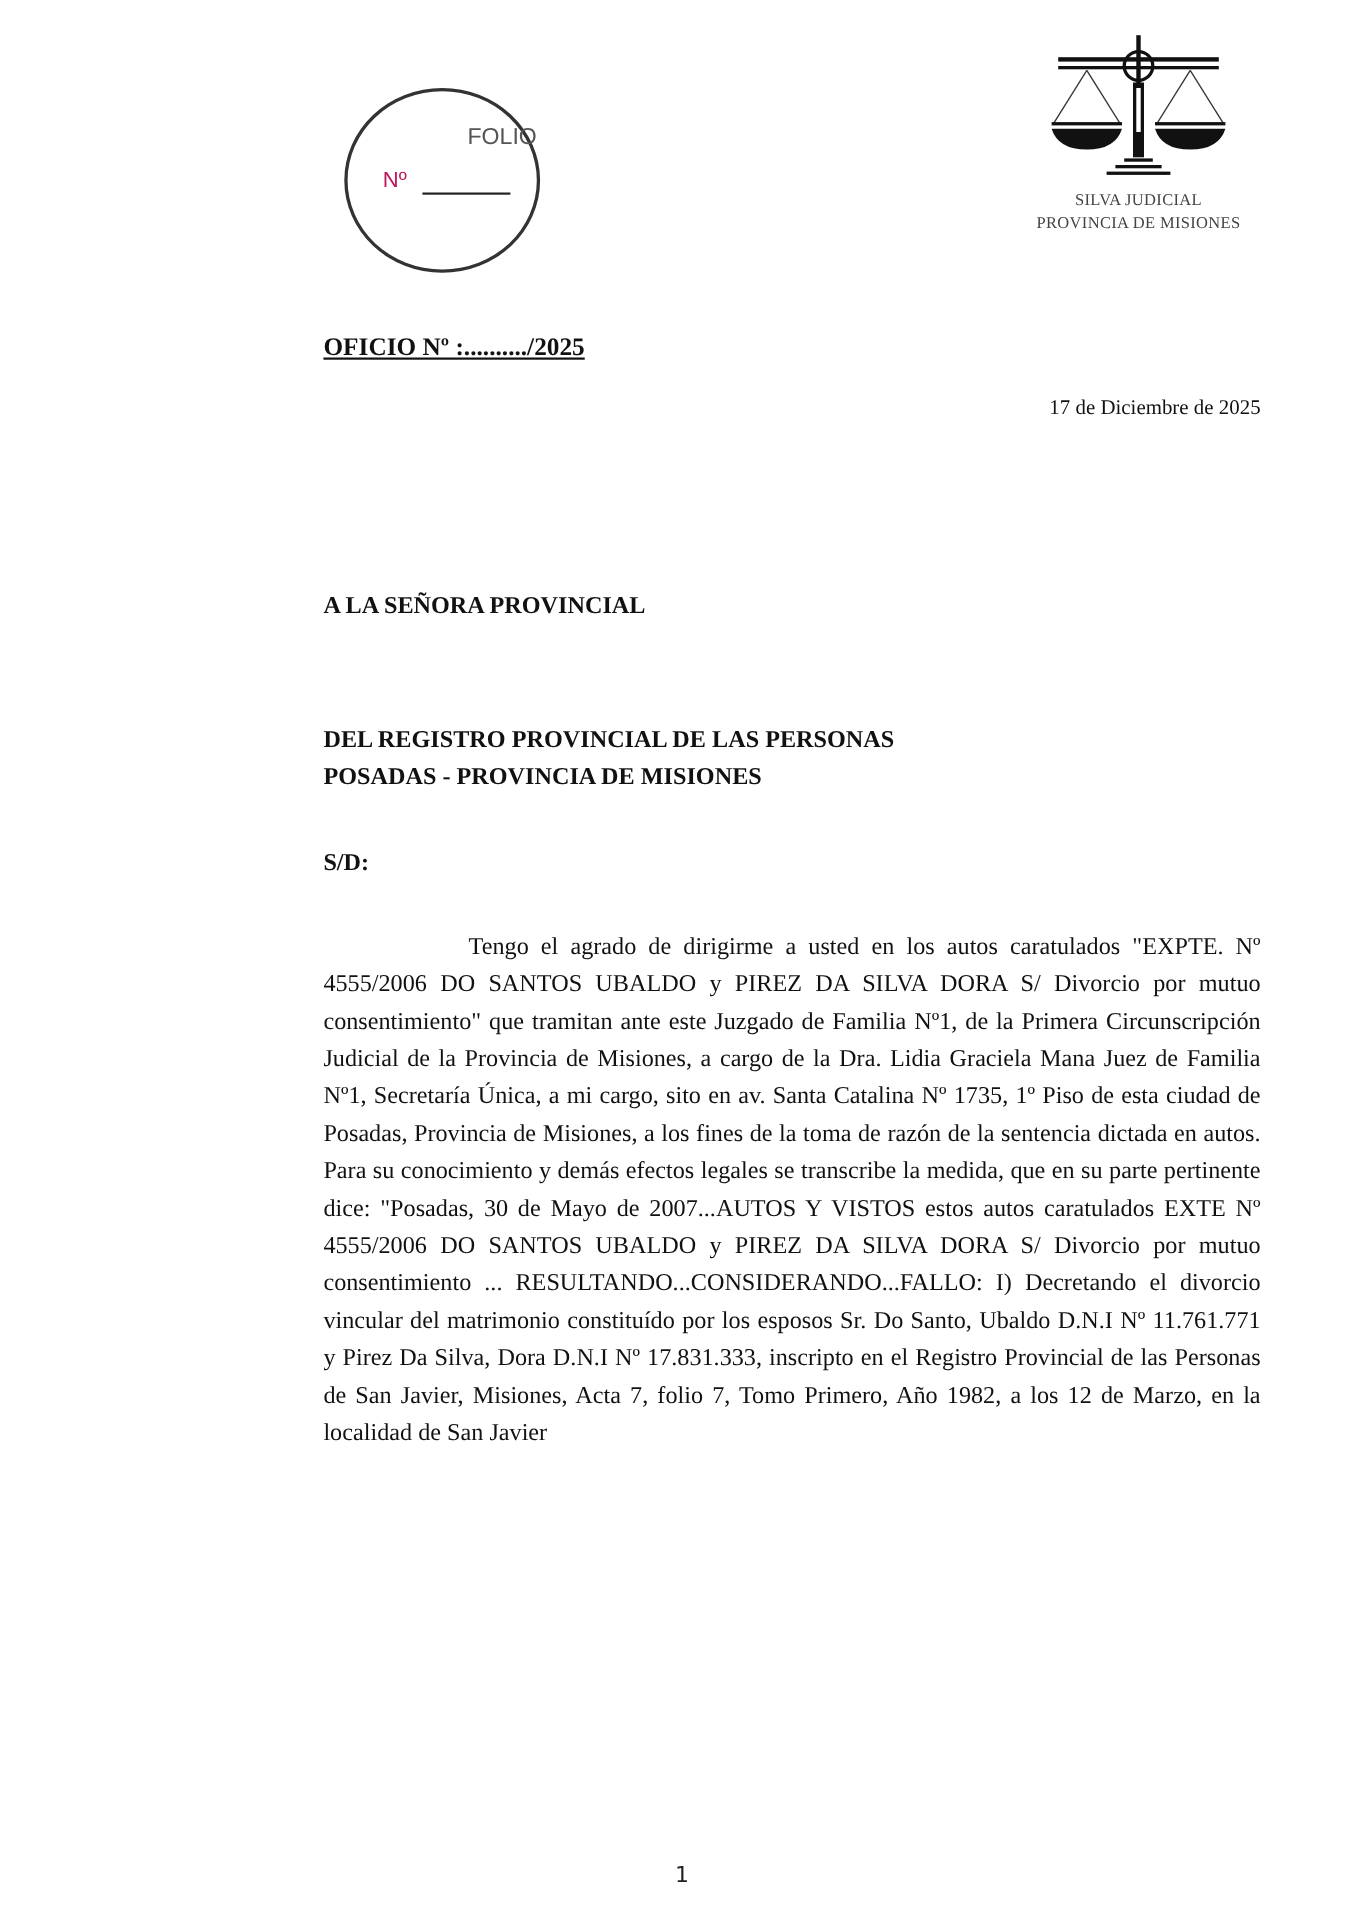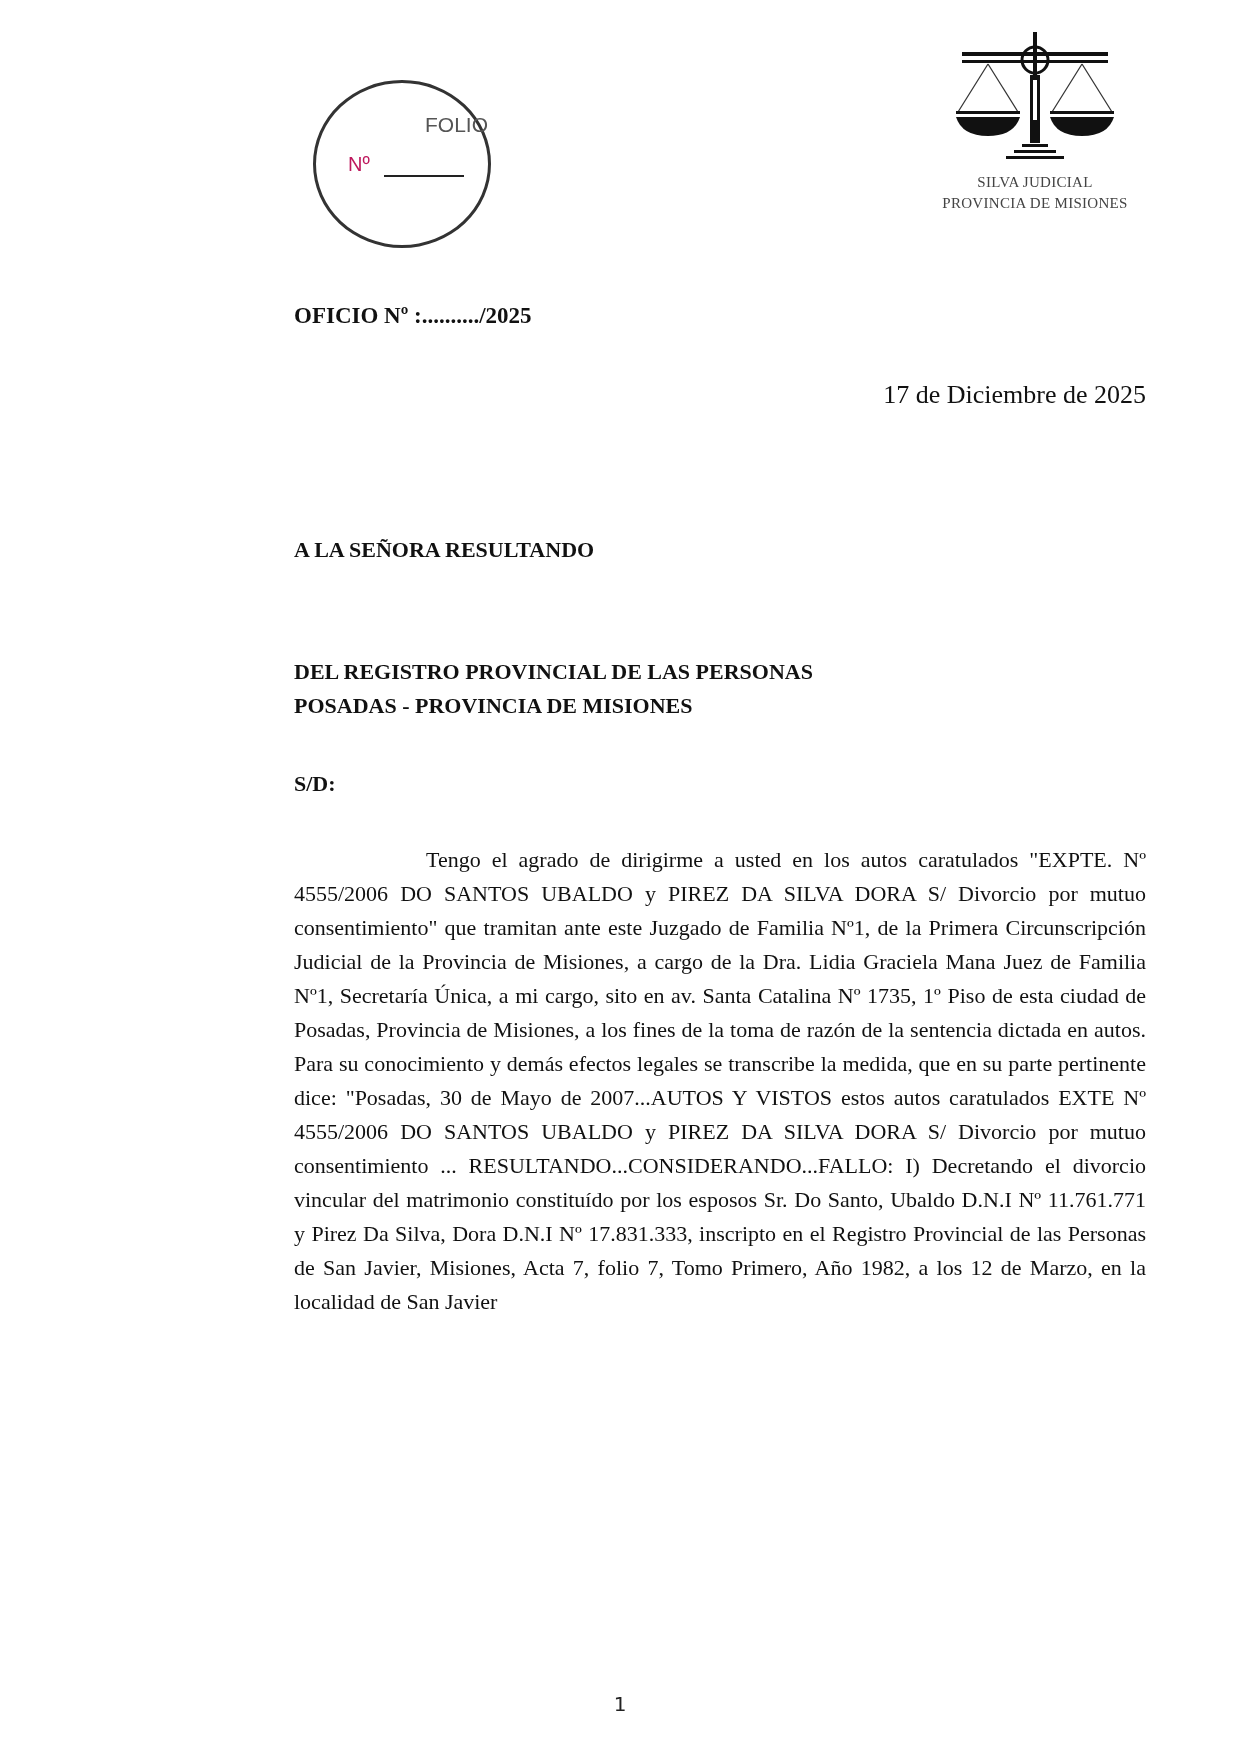--- a/index.html
+++ b/index.html
@@ -22,22 +22,22 @@
   .folio-line { position: absolute; left: 68px; top: 92px; width: 80px; border-bottom: 2px solid #222; }
 
   .logo { position: absolute; left: 930px; top: 30px; width: 210px; height: 190px; }
   .logo-text {
     position: absolute; left: 0; right: 0; text-align: center; white-space: nowrap;
     font-family: "Liberation Serif", "DejaVu Serif", serif; font-size: 15px; color: #444; letter-spacing: 0.3px;
   }
   .logo-text.l1 { top: 144px; }
   .logo-text.l2 { top: 165px; }
 
-  .oficio { position: absolute; left: 294px; top: 303px; font-size: 23px; font-weight: bold; }
-  .date { position: absolute; right: 94px; top: 380px; font-size: 26px; }
+  .oficio { position: absolute; left: 294px; top: 303px; font-size: 23px; font-weight: bold; text-decoration: underline; }
+  .date { position: absolute; right: 94px; top: 360px; font-size: 19px; }
 
   .addressee { position: absolute; left: 294px; font-size: 22px; font-weight: bold; }
   .a1 { top: 537px; }
   .a2 { top: 615px; margin-top: 44px; }
   .a3 { top: 693px; }
   .a4 { top: 771px; }
 
   .body-text {
     position: absolute; left: 294px; top: 843px; width: 852px;
     font-size: 22px; line-height: 34px; text-align: justify;
@@ -78,21 +78,21 @@
     <rect x="84" y="120" width="42" height="3" fill="#111"></rect>
     <rect x="76" y="126" width="58" height="3" fill="#111"></rect>
   </svg>
   <div class="logo-text l1">SILVA JUDICIAL</div>
   <div class="logo-text l2">PROVINCIA DE MISIONES</div>
 </div>
 
 <div class="oficio">OFICIO Nº :........../2025</div>
 <div class="date">17 de Diciembre de 2025</div>
 
-<div class="addressee a1">A LA SEÑORA RESULTANDO</div>
+<div class="addressee a1">A LA SEÑORA PROVINCIAL</div>
 <div class="addressee a2">DEL REGISTRO PROVINCIAL DE LAS PERSONAS</div>
 <div class="addressee a3">POSADAS - PROVINCIA DE MISIONES</div>
 <div class="addressee a4">S/D:</div>
 
 <div class="body-text">
   <p>Tengo el agrado de dirigirme a usted en los autos caratulados "EXPTE. Nº 4555/2006 DO SANTOS UBALDO y PIREZ DA SILVA DORA S/ Divorcio por mutuo consentimiento" que tramitan ante este Juzgado de Familia Nº1, de la Primera Circunscripción Judicial de la Provincia de Misiones, a cargo de la Dra. Lidia Graciela Mana Juez de Familia Nº1, Secretaría Única, a mi cargo, sito en av. Santa Catalina Nº 1735, 1º Piso de esta ciudad de Posadas, Provincia de Misiones, a los fines de la toma de razón de la sentencia dictada en autos. Para su conocimiento y demás efectos legales se transcribe la medida, que en su parte pertinente dice: "Posadas, 30 de Mayo de 2007...AUTOS Y VISTOS estos autos caratulados EXTE Nº 4555/2006 DO SANTOS UBALDO y PIREZ DA SILVA DORA S/ Divorcio por mutuo consentimiento ... RESULTANDO...CONSIDERANDO...FALLO: I) Decretando el divorcio vincular del matrimonio constituído por los esposos Sr. Do Santo, Ubaldo D.N.I Nº 11.761.771 y Pirez Da Silva, Dora D.N.I Nº 17.831.333, inscripto en el Registro Provincial de las Personas de San Javier, Misiones, Acta 7, folio 7, Tomo Primero, Año 1982, a los 12 de Marzo, en la localidad de San Javier</p>
 </div>
 
 <div class="page-number">1</div>
 

